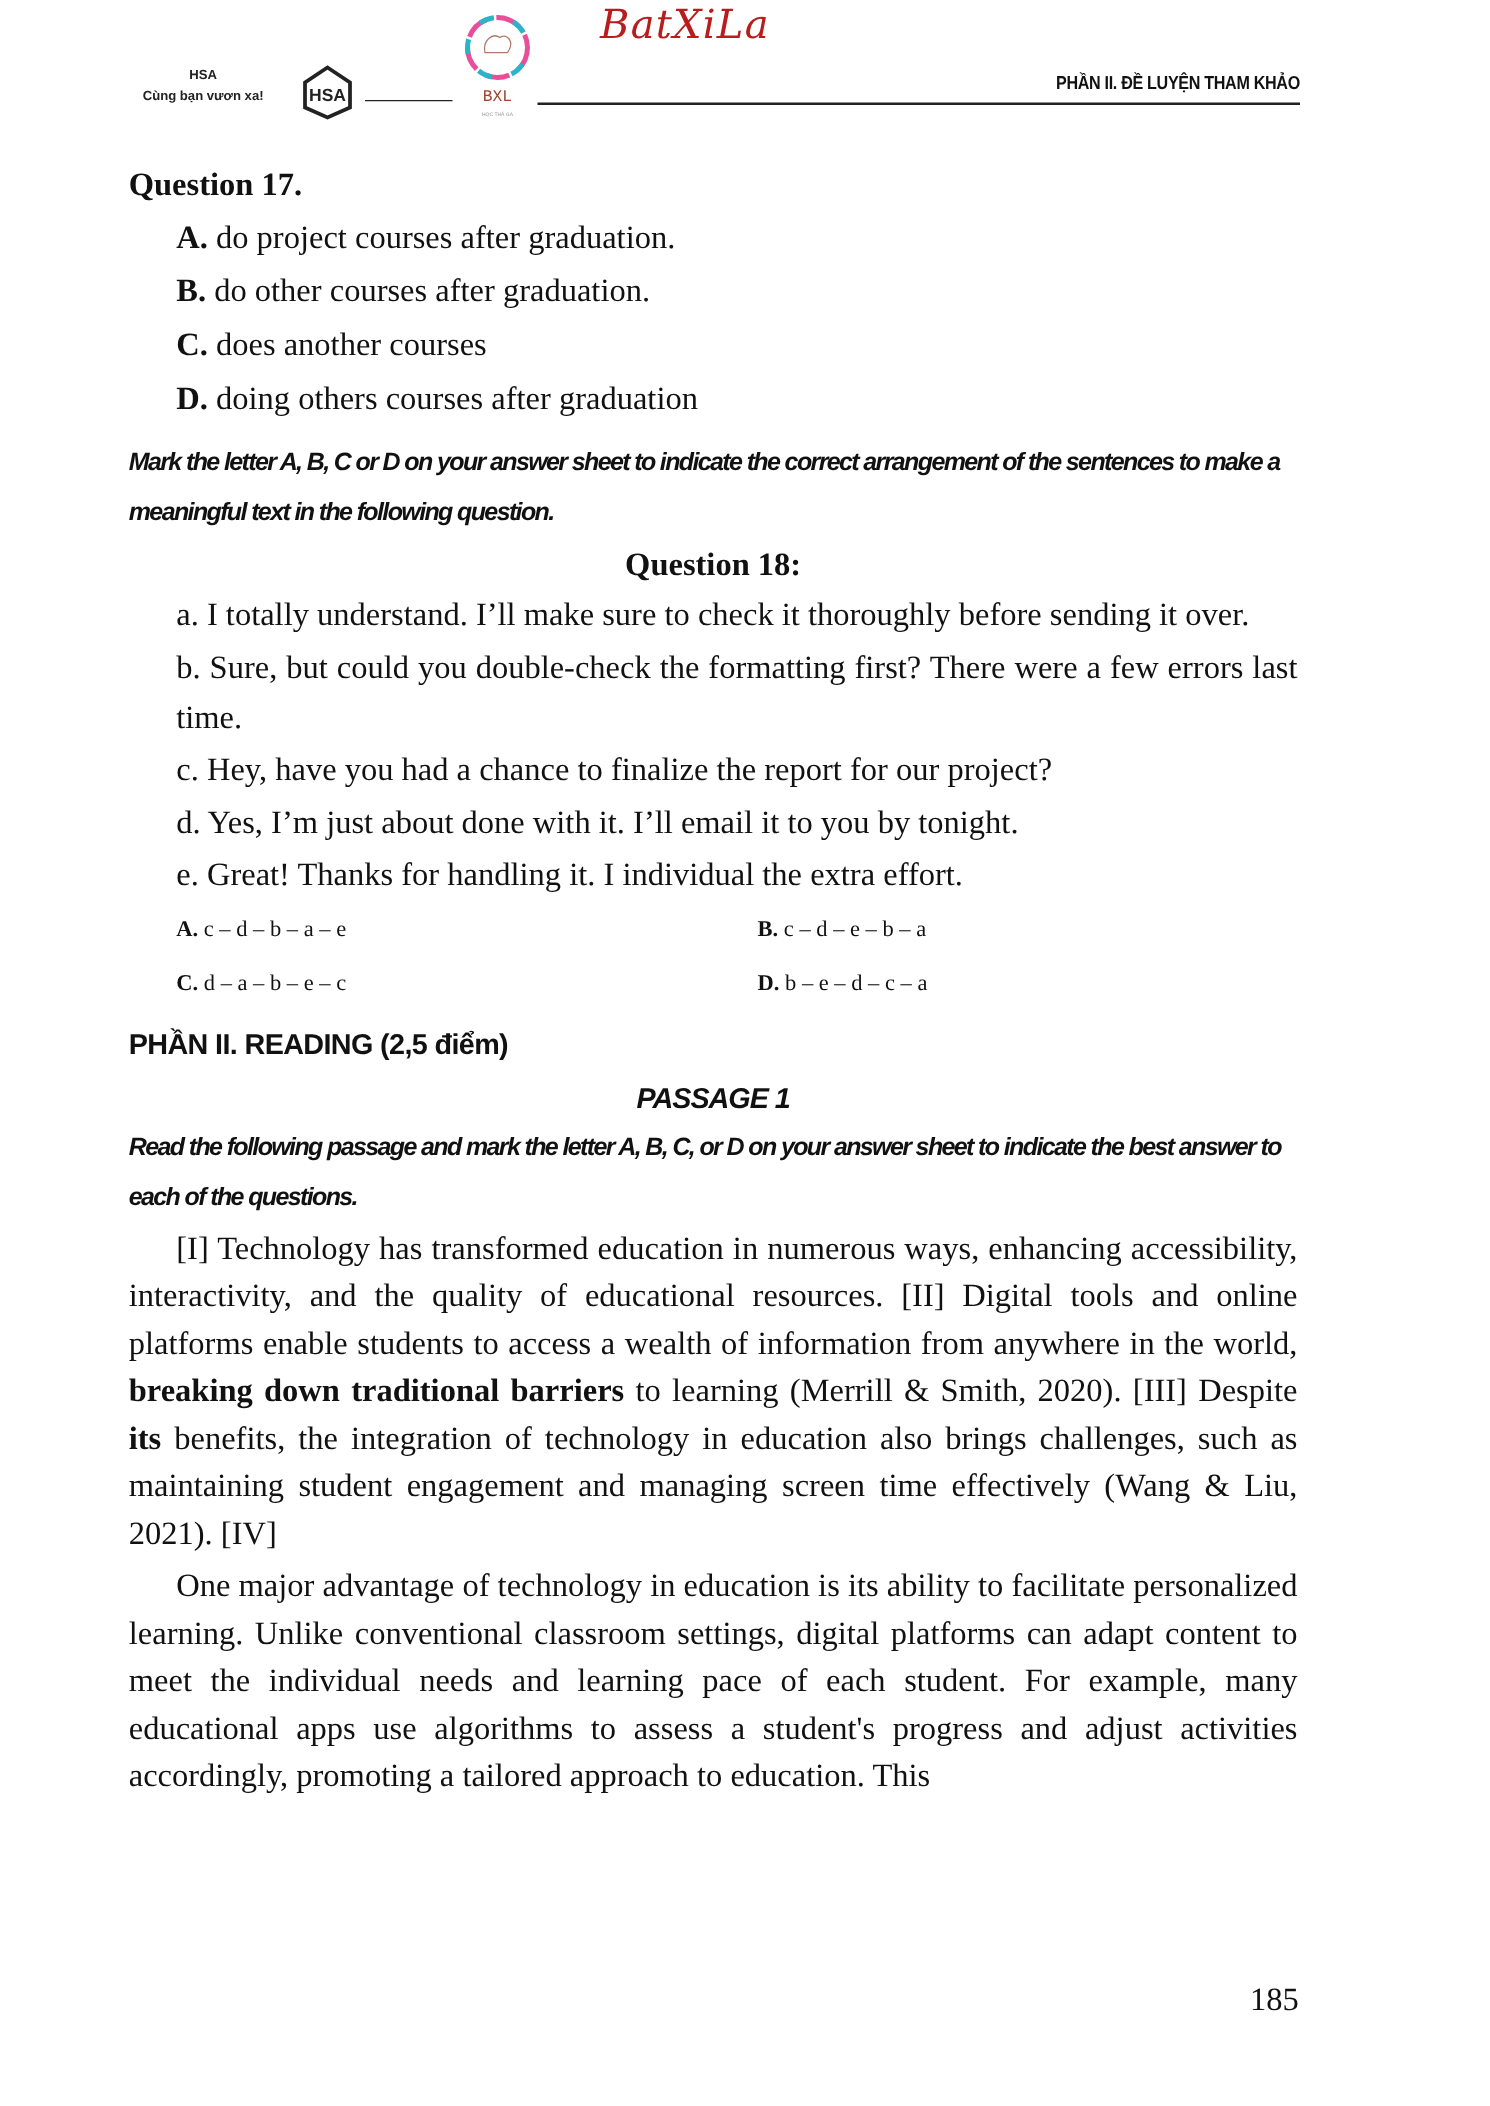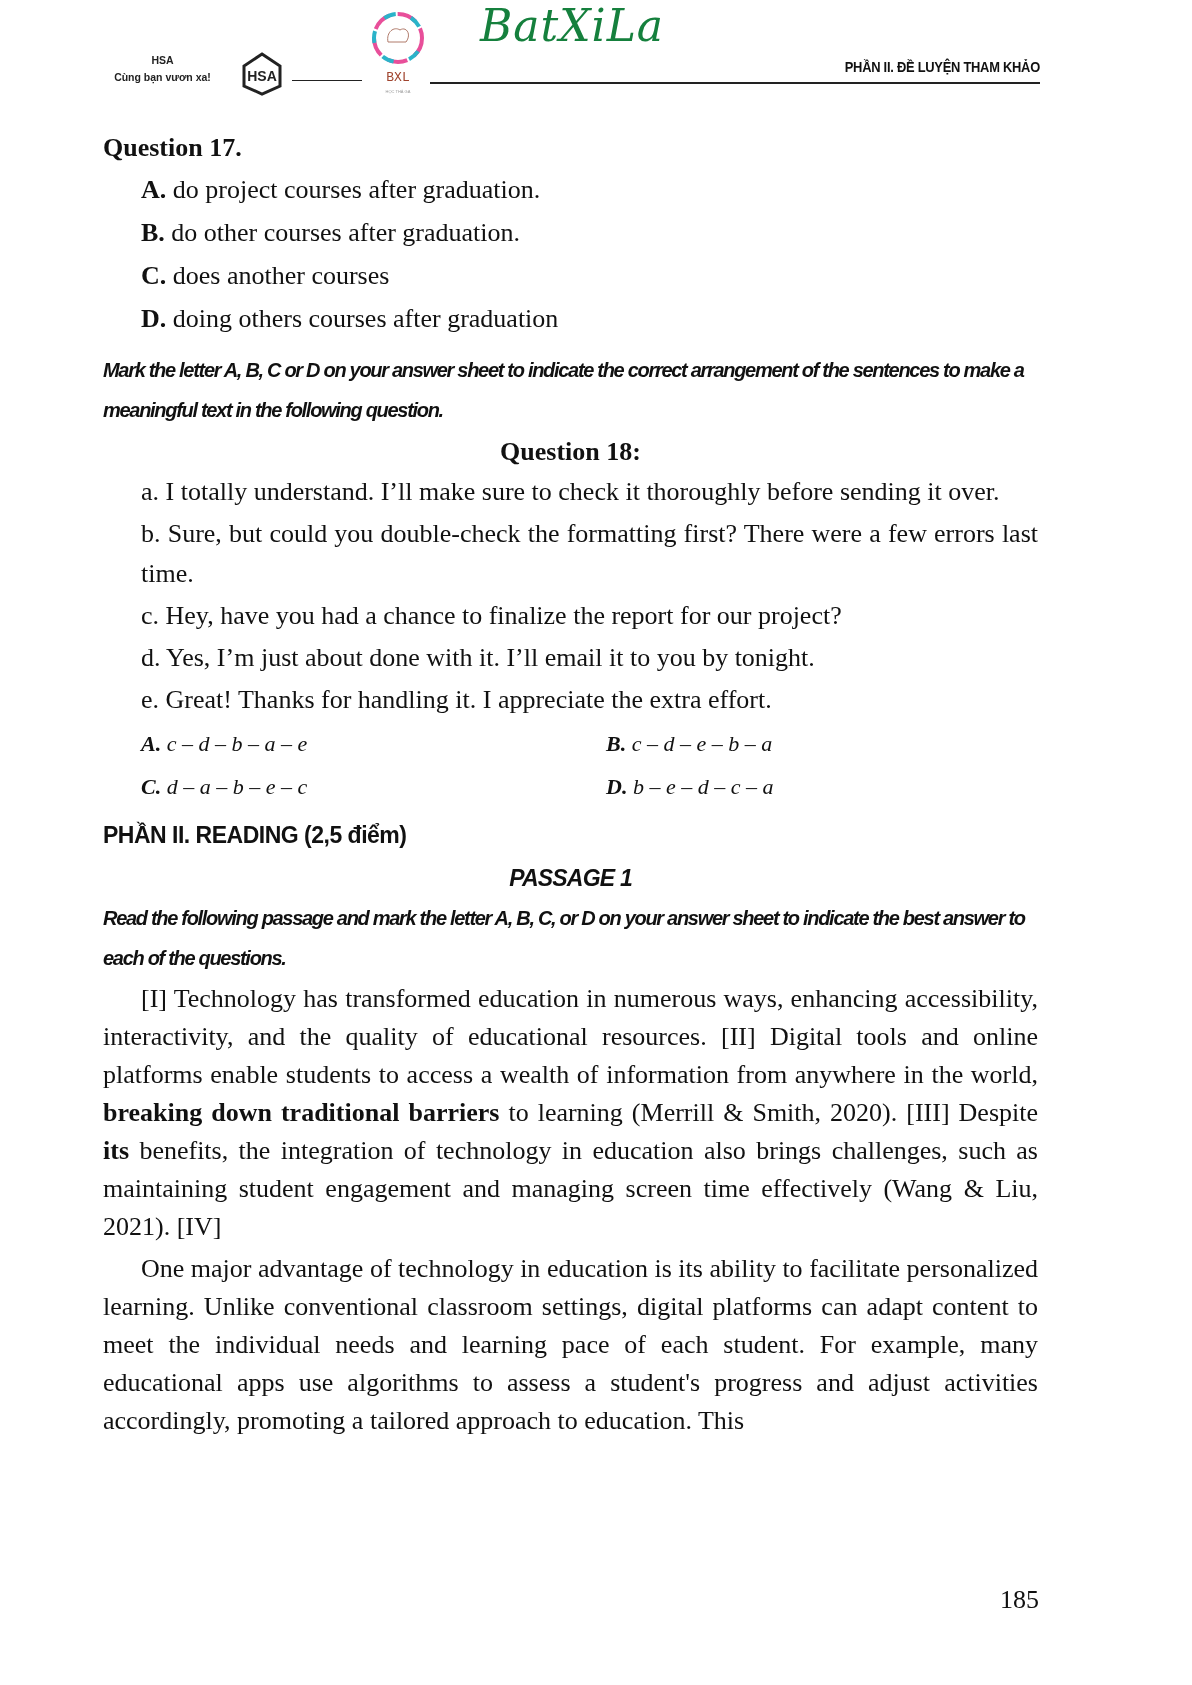--- a/index.html
+++ b/index.html
@@ -11,38 +11,38 @@
   .header { position: absolute; left: 0; top: 0; width: 1192px; height: 110px; }
   .hsa-text {
     position: absolute; left: 100px; top: 52px; width: 125px;
     font-family: "Liberation Sans", sans-serif; font-weight: bold;
     font-size: 10.5px; text-align: center; line-height: 17px; color: #222;
   }
   .hsa-logo { position: absolute; left: 240px; top: 52px; width: 44px; height: 44px; }
   .header-rule-left { position: absolute; left: 292px; top: 80px; width: 70px; height: 1px; background: #222; }
   .bxl-logo { position: absolute; left: 362px; top: 8px; width: 72px; height: 90px; }
   .brand { position: absolute; left: 480px; top: 0px; font-family: "DejaVu Serif", serif;
-    font-style: italic; font-size: 44px; color: #15803d; letter-spacing: 1px; }
+    font-style: italic; font-size: 32px; color: #b91c1c; letter-spacing: 1px; }
   .header-rule { position: absolute; left: 430px; top: 82px; width: 610px; height: 2px; background: #222; }
   .section-header {
     position: absolute; right: 152px; top: 58px;
     font-family: "Liberation Sans", sans-serif; font-weight: bold; font-size: 15px;
     letter-spacing: -0.3px; color: #111; transform: scaleX(0.86); transform-origin: right center;
   }
   .content { position: absolute; left: 103px; top: 128px; width: 935px; }
   .q-title { font-weight: bold; font-size: 26px; line-height: 40px; margin: 0; }
   .option { font-size: 26px; line-height: 43px; padding-left: 38px; margin: 0; }
   .option b { font-weight: bold; }
   .instr {
     font-family: "Liberation Sans", sans-serif; font-style: italic; font-weight: bold;
     font-size: 20px; line-height: 40px; letter-spacing: -1.3px; margin: 0;
   }
   .dialog { font-size: 26px; line-height: 40px; padding-left: 38px; margin: 0 0 2px 0; text-align: justify; }
   .opts-grid { display: grid; grid-template-columns: 465px 460px; padding-left: 38px; }
-  .opts-grid div { font-size: 22px; line-height: 43px; font-style: italic; }
+  .opts-grid div { font-size: 18px; line-height: 43px; }
   .sec-title { font-family: "Liberation Sans", sans-serif; font-weight: bold; font-size: 23px; line-height: 46px; letter-spacing: -0.5px; margin: 0; }
   .passage-title { font-family: "Liberation Sans", sans-serif; font-style: italic; font-weight: bold; font-size: 23px;
     line-height: 40px; text-align: center; letter-spacing: -0.8px; margin: 0; }
   .para { font-size: 26px; line-height: 38px; text-align: justify; text-indent: 38px; margin: 0 0 4px 0; }
   .page-number { position: absolute; left: 1000px; top: 1585px; font-size: 26px; }
 </style>
 </head>
 <body>
 
 <div class="header">
@@ -74,21 +74,21 @@
   <p class="option"><b>C.</b><span> does another courses</span></p>
   <p class="option"><b>D.</b><span> doing others courses after graduation</span></p>
 
   <p class="instr" style="margin-top:10px;">Mark the letter A, B, C or D on your answer sheet to indicate the correct arrangement of the sentences to make a meaningful text in the following question.</p>
 
   <p class="q-title" style="margin-top:2px;text-align:center;">Question 18:</p>
   <p class="dialog">a. I totally understand. I’ll make sure to check it thoroughly before sending it over.</p>
   <p class="dialog">b. Sure, but could you double-check the formatting first? There were a few errors last time.</p>
   <p class="dialog">c. Hey, have you had a chance to finalize the report for our project?</p>
   <p class="dialog">d. Yes, I’m just about done with it. I’ll email it to you by tonight.</p>
-  <p class="dialog">e. Great! Thanks for handling it. I appreciate the extra effort.</p>
+  <p class="dialog">e. Great! Thanks for handling it. I individual the extra effort.</p>
   <div class="opts-grid">
     <div><b>A.</b><span> c – d – b – a – e</span></div>
     <div><b>B.</b><span> c – d – e – b – a</span></div>
     <div><b>C.</b><span> d – a – b – e – c</span></div>
     <div><b>D.</b><span> b – e – d – c – a</span></div>
   </div>
 
   <p class="sec-title" style="margin-top:4px;">PHẦN II. READING (2,5 điểm)</p>
   <p class="passage-title">PASSAGE 1</p>
   <p class="instr">Read the following passage and mark the letter A, B, C, or D on your answer sheet to indicate the best answer to each of the questions.</p>

